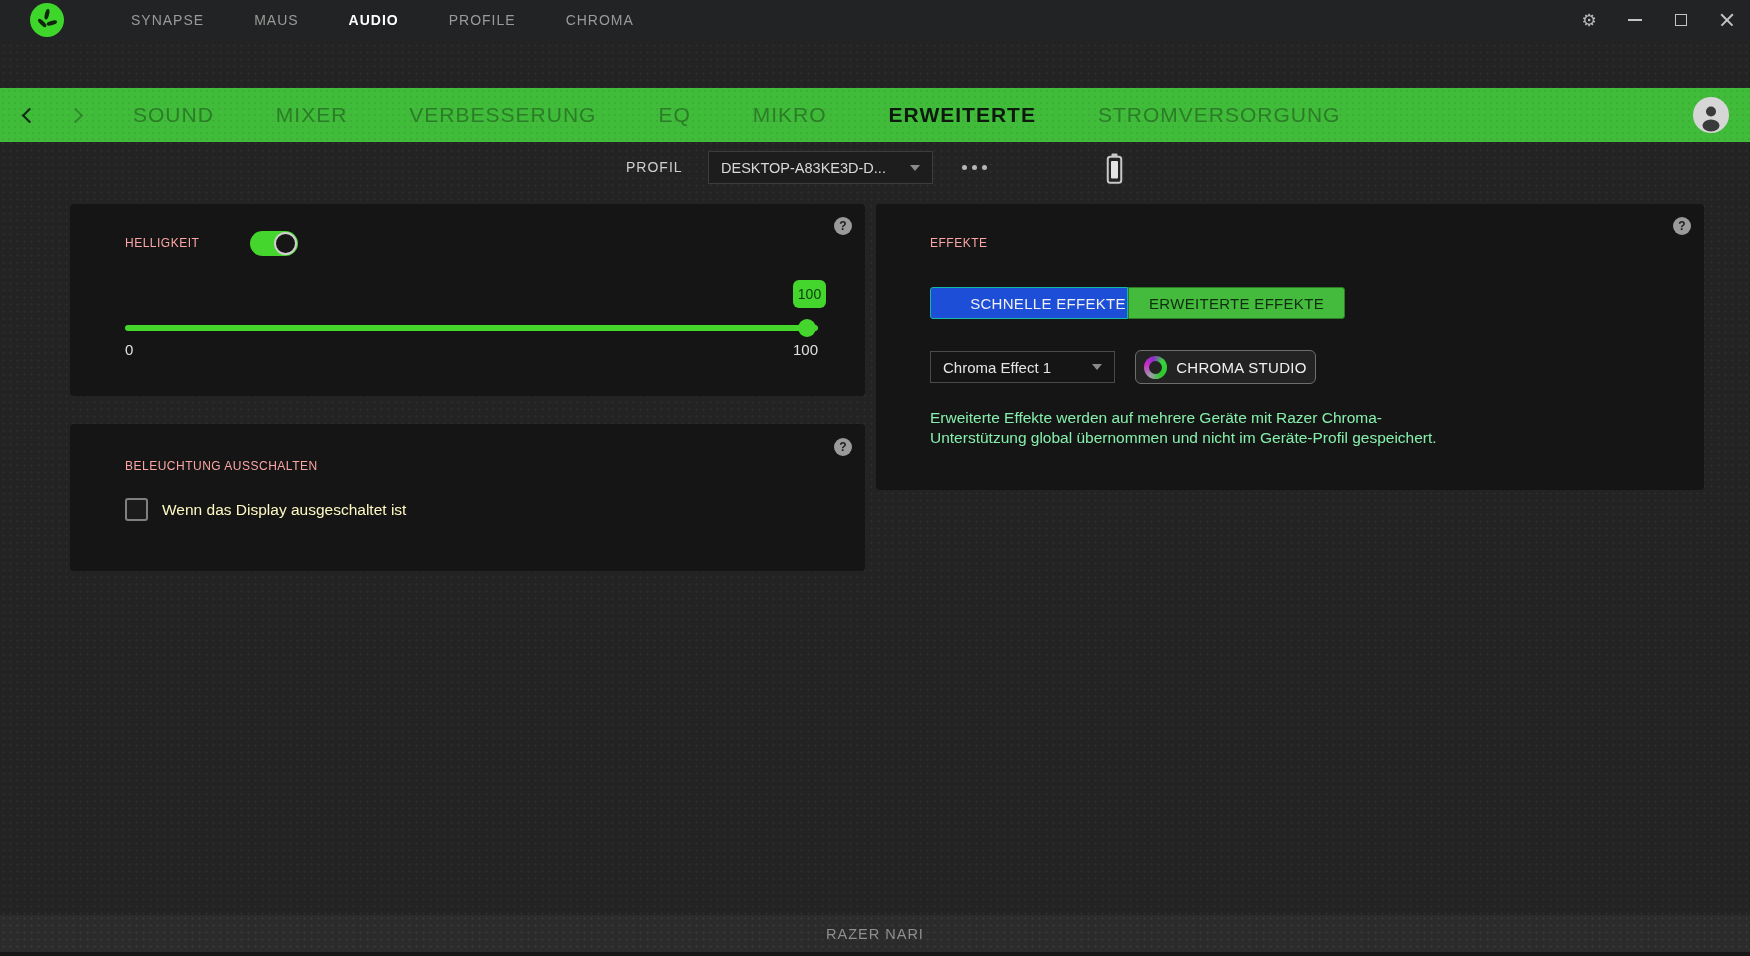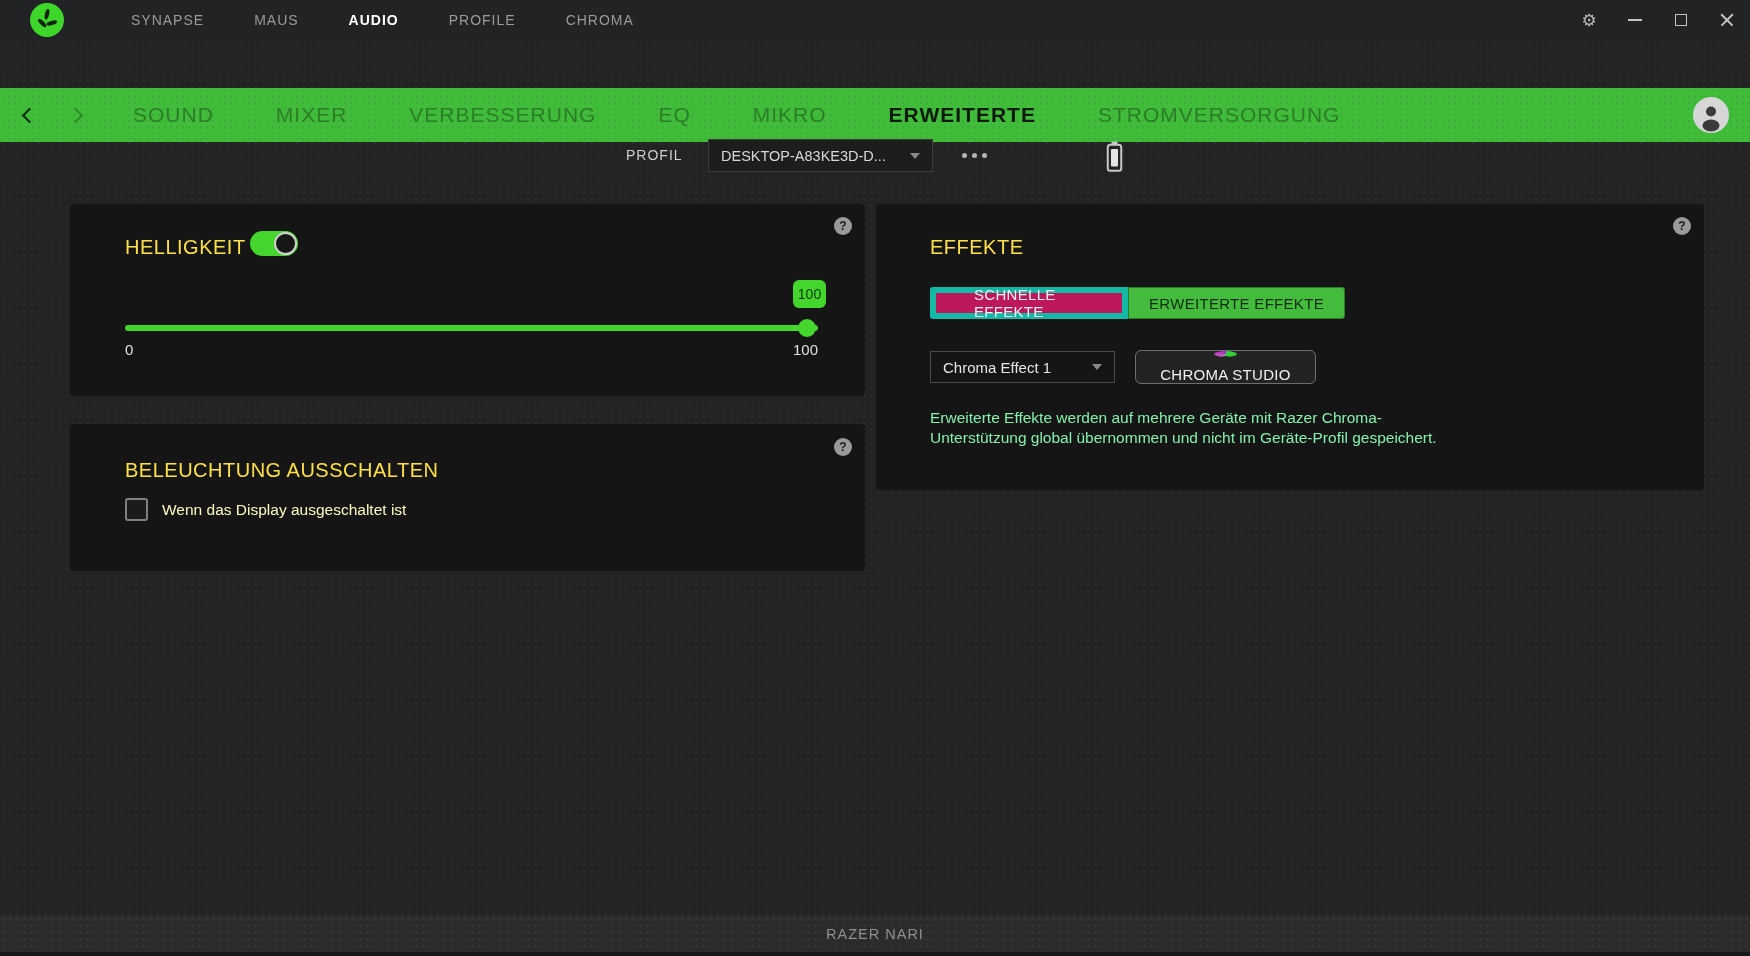--- a/index.html
+++ b/index.html
@@ -51,39 +51,39 @@
   .chev.right { transform:rotate(-135deg); border-color:rgba(12,42,16,0.32); }
   .subtabs { position:absolute; left:133px; top:0; height:54px; display:flex; align-items:center; gap:62px; }
   .subtabs .tab { font-size:21px; letter-spacing:1px; color:#2b7d27; cursor:pointer; white-space:nowrap; }
   .subtabs .tab.active { color:#0e1a0e; font-weight:bold; }
   .avatar { position:absolute; right:21px; top:9px; width:36px; height:36px; border-radius:50%;
     background:#d6d6d6; overflow:hidden; display:flex; align-items:center; justify-content:center; cursor:pointer; }
 
   
   .profile-row { position:absolute; left:0; top:94px; width:100%; height:90px; }
   .profile-label { position:absolute; left:626px; top:147px; font-size:14px; letter-spacing:1px; color:#d0d0d0; }
-  .profile-row { top:0;padding-left:11px; } 
+  .profile-row { top:12px;padding-left:11px; } 
   .profile-label { top:147px; }
   .profile-select {
     position:absolute; left:708px; top:139px; width:225px; height:33px;
     background:#1d1d1d; border:1px solid #3c3c3c;
     display:flex; align-items:center; padding:0 12px; cursor:pointer;
   }
   .profile-select .val { flex:1; font-size:14.5px; color:#d8d8d8; white-space:nowrap; overflow:hidden; }
   .caret { width:0; height:0; border-left:5px solid transparent; border-right:5px solid transparent; border-top:6px solid #8a8a8a; }
   .more-dots { position:absolute; left:958px; top:147px; display:flex; gap:5px; cursor:pointer; padding:6px 4px; }
   .more-dots .dot { width:5px; height:5px; border-radius:50%; background:#b5b5b5; }
   .battery { position:absolute; left:1106px; top:141px; }
 
   
   .panel { position:absolute; background:#151515; border-radius:4px; }
   .panel-brightness { left:70px; top:204px; width:795px; height:192px; }
   .panel-lightsoff  { left:70px; top:424px; width:795px; height:147px; }
   .panel-effects    { left:876px; top:204px; width:828px; height:286px; }
-  .panel-title { position:absolute; font-size:20px; letter-spacing:0.5px; color:#fde047; }
+  .panel-title { position:absolute; font-size:12px; letter-spacing:0.5px; color:#fca5a5; }
   .help-icon { position:absolute; width:18px; height:18px; border-radius:50%; background:#9a9a9a;
     color:#1a1a1a; font-size:12px; font-weight:bold; display:flex; align-items:center; justify-content:center; cursor:pointer; }
 
   
   .panel-brightness .panel-title { left:55px; top:32px; }
   .panel-brightness .help-icon { left:764px; top:13px; }
   .toggle { position:absolute; left:180px; top:27px; width:48px; height:25px; border-radius:13px;
     background:#44d62c; cursor:pointer; }
   .toggle .knob { position:absolute; right:1px; top:1px; width:23px; height:23px; border-radius:50%;
     background:#161616; border:2px solid #cfcfcf; }
@@ -101,28 +101,28 @@
   .check-row { position:absolute; left:55px; top:74px; display:flex; align-items:center; cursor:pointer; }
   .checkbox { width:23px; height:23px; border:2px solid #808080; border-radius:3px; background:#1b1b1b; }
   .check-label { margin-left:14px; font-size:15.5px; color:#fef9c3; }
 
   
   .panel-effects .panel-title { left:54px; top:32px; }
   .panel-effects .help-icon { left:797px; top:13px; }
   .segments { position:absolute; left:54px; top:83px; display:flex; height:32px; }
   .segment { height:32px; display:flex; align-items:center; justify-content:center;
     font-size:15px; letter-spacing:0.3px; cursor:pointer; }
-  .segment.quick { width:198px; background:#be185d; border:6px solid #14b8a6; border-radius:3px 0 0 3px; color:#f0f0f0;padding-left:38px; }
+  .segment.quick { width:198px; background:#1d4ed8; border:1px solid #14b8a6; border-radius:3px 0 0 3px; color:#f0f0f0;padding-left:38px; }
   .segment.advanced { width:217px; background:#44bb3c; border:1px solid #2a7d24; border-radius:0 3px 3px 0; color:#0f2d10; }
   .effect-select { position:absolute; left:54px; top:147px; width:185px; height:32px;
     background:#151515; border:1px solid #4a4a4a; display:flex; align-items:center; padding:0 12px; cursor:pointer; }
   .effect-select .val { flex:1; font-size:15px; color:#e5e5e5; white-space:nowrap; overflow:hidden; }
   .studio-btn { position:absolute; left:259px; top:146px; width:181px; height:34px;
     background:#232323; border:1px solid #6e6e6e; border-radius:6px;
-    display:flex; align-items:center; justify-content:center; gap:9px; cursor:pointer;flex-direction:column; }
+    display:flex; align-items:center; justify-content:center; gap:9px; cursor:pointer; }
   .chroma-ring { width:23px; height:23px; border-radius:50%;
     background:conic-gradient(from 210deg, #9aa0a6 0%, #c92cc9 22%, #8c2cc9 38%, #35d63c 55%, #2cc92c 82%, #9aa0a6 100%);
     position:relative; }
   .chroma-ring::after { content:""; position:absolute; left:5px; top:5px; width:13px; height:13px; border-radius:50%; background:#232323; }
   .studio-btn .lbl { font-size:15px; letter-spacing:0.3px; color:#f0f0f0; }
   .effects-desc { position:absolute; left:54px; top:204px; width:620px;
     font-size:15.5px; line-height:20px; color:#86efac; white-space:pre-line; }
 
   
   .footer {

